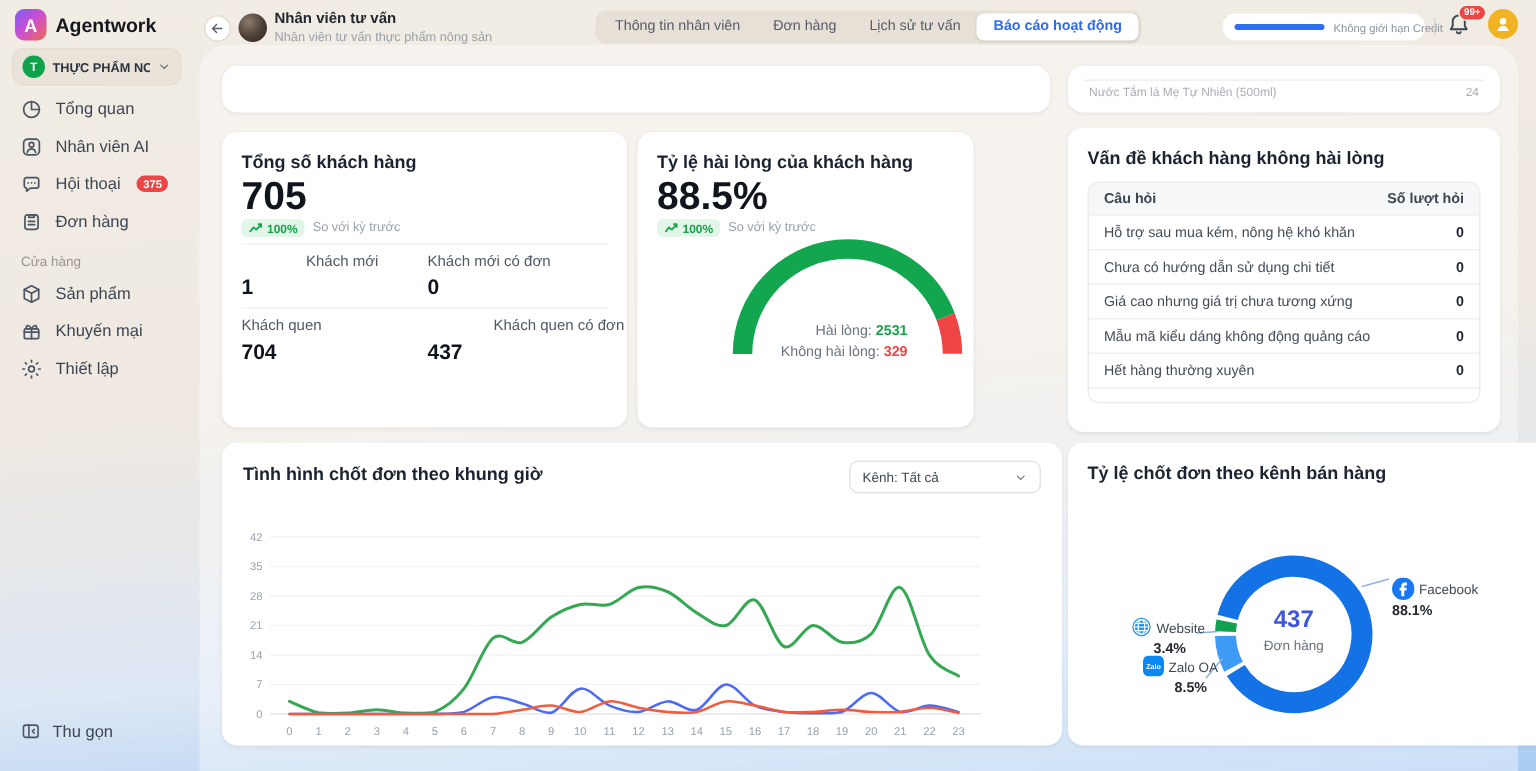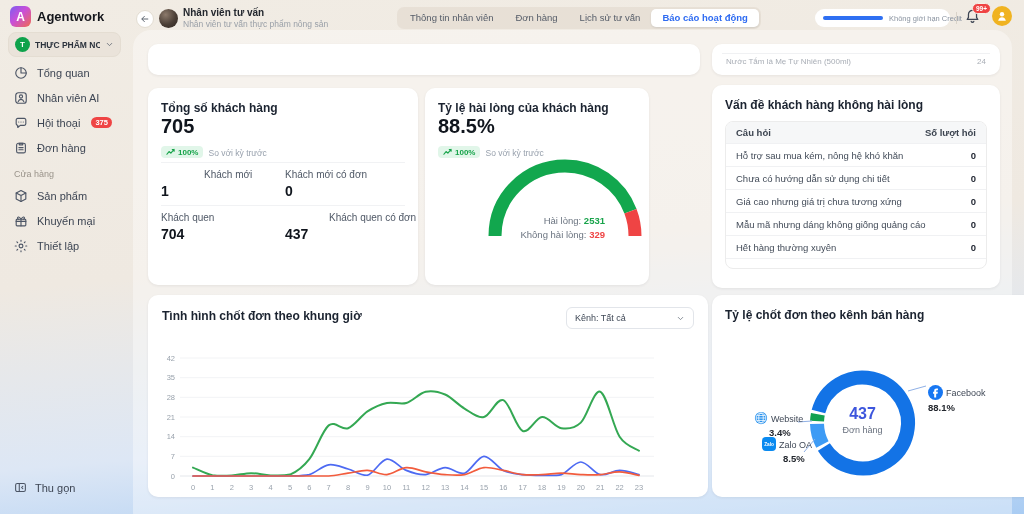--- a/index.html
+++ b/index.html
@@ -61,22 +61,22 @@
   .head-divider { position:absolute; left:956px; top:12px; width:1px; height:12px; background:#d9d3c9; }
   .bell-wrap { position:absolute; left:964px; top:8px; width:18px; height:18px; cursor:pointer; }
   .bell-wrap svg { width:17px; height:17px; stroke:#3d4553; fill:none; stroke-width:1.2; stroke-linecap:round; stroke-linejoin:round; }
   .notif-badge { position:absolute; left:972px; top:3px; background:#ef4444; color:#fff; font-size:6.5px;
     font-weight:700; padding:1px 3px; border-radius:7px; border:1.5px solid #f6f1ea; }
   .user-avatar { position:absolute; left:992px; top:6px; width:20px; height:20px; border-radius:50%;
     background:#f0b321; display:flex; align-items:center; justify-content:center; cursor:pointer; }
 
   
   .card-title { position:absolute; left:13px; top:13px; font-size:12px; font-weight:700; color:#1b2330; }
-  .big-num { position:absolute; left:13px; top:27px; font-size:20px; font-weight:700; color:#10151d; }
-  .badge-row { position:absolute; left:13px; top:58px; display:flex; align-items:flex-end; gap:5px; }
+  .big-num { position:absolute; left:13px; top:27px; font-size:26px; font-weight:700; color:#10151d; }
+  .badge-row { position:absolute; left:13px; top:58px; display:flex; align-items:flex-start; gap:5px; }
   .trend-badge { background:#e1f6e9; border-radius:4px; padding:1.5px 5px; display:flex; align-items:center; gap:3px;
     font-size:8px; font-weight:700; color:#17a34a; }
   .trend-badge svg { width:9px; height:8px; stroke:#17a34a; fill:none; stroke-width:1.3; stroke-linecap:round; stroke-linejoin:round; }
   .trend-note { font-size:8.5px; color:#98a1ad; }
 
   
   .divider { position:absolute; left:13px; right:13px; height:1px; background:#f1f2f4; }
   .stat-label { position:absolute; font-size:10px; color:#4f5866; }
   .stat-value { position:absolute; font-size:14px; font-weight:700; color:#10151d; }
 
@@ -311,21 +311,21 @@
       </div>
     <div class="it-row">
       <span>Chưa có hướng dẫn sử dụng chi tiết</span>
         <b>0</b>
       </div>
     <div class="it-row">
       <span>Giá cao nhưng giá trị chưa tương xứng</span>
         <b>0</b>
       </div>
     <div class="it-row">
-      <span>Mẫu mã nhưng dáng không giống quảng cáo</span>
+      <span>Mẫu mã kiểu dáng không động quảng cáo</span>
         <b>0</b>
       </div>
     <div class="it-row">
       <span>Hết hàng thường xuyên</span>
         <b>0</b>
       </div>
     <div class="it-foot"></div>
   </div>
 </div>
 

